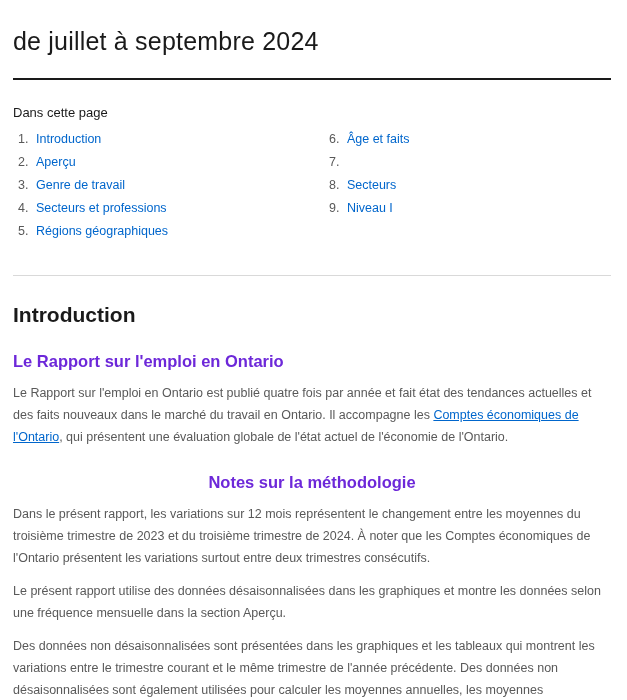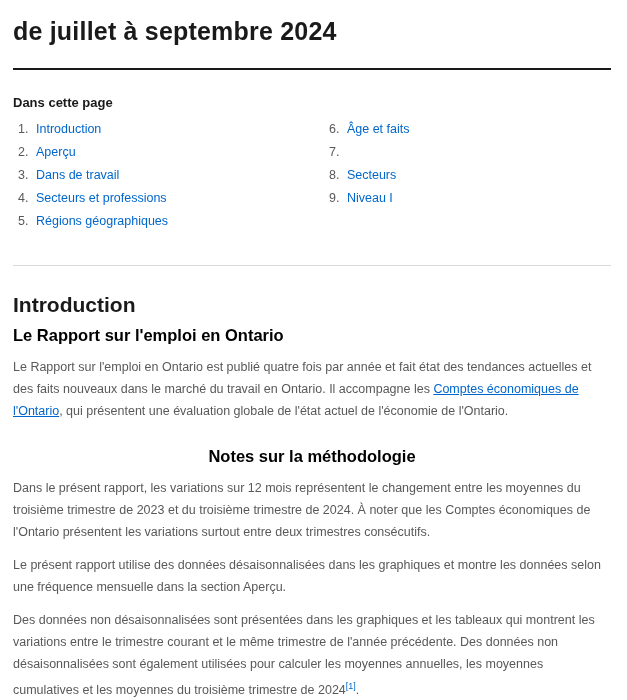--- a/index.html
+++ b/index.html
@@ -11,41 +11,41 @@
   body {
     width: 627px;
     height: 700px;
     overflow: hidden;
   }
   .page {
     padding: 10px 16px 0 13px;
     color: #595959;
   }
   h1.page-title {
-    margin: 6px 0 0 0;
+    margin: 16px 0 0 0;
     font-size: 25px;
     line-height: 30px;
-    font-weight: 700;
+    font-weight: 400;
     color: #1a1a1a;
     letter-spacing: 0.2px;
   }
   .divider-dark {
     border: none;
     border-top: 2px solid #1a1a1a;
     margin: 22px 0 0 0;
   }
   .divider-light {
     border: none;
     border-top: 1px solid #d9d9d9;
     margin: 27px 0 0 0;
   }
   .toc-heading {
     margin-top: 25px;
     font-size: 13px;
-    font-weight: 700;
+    font-weight: 400;
     color: #1a1a1a;
   }
   .toc-columns {
     display: flex;
     margin-top: 13px;
   }
   .toc-col-left { flex: 0 0 52%; }
   .toc-col-right { flex: 1 1 auto; }
   .toc-item {
     display: flex;
@@ -65,25 +65,25 @@
     cursor: pointer;
   }
   h2.section-heading {
     margin: 26px 0 0 0;
     font-size: 21px;
     line-height: 25px;
     font-weight: 700;
     color: #1a1a1a;
   }
   h3.subsection-heading {
-    margin: 8px 0 0 0;
+    margin: 24px 0 0 0;
     font-size: 16.5px;
     line-height: 20px;
     font-weight: 700;
-    color: #000000;
+    color: #6d28d9;
   }
   p.body-paragraph {
     margin: 11px 0 0 0;
     font-size: 12.5px;
     line-height: 22px;
     color: #595959;
     max-width: 590px;
   }
   p.body-paragraph + p.body-paragraph { }
   h3.subsection-heading.spaced { margin-top: 24px; text-align: center; }
@@ -115,21 +115,21 @@
         <li class="toc-item">
           <span class="toc-num">1.</span>
           <a class="toc-link">Introduction</a>
         </li>
         <li class="toc-item">
           <span class="toc-num">2.</span>
           <a class="toc-link">Aperçu</a>
         </li>
         <li class="toc-item">
           <span class="toc-num">3.</span>
-          <a class="toc-link">Dans de travail</a>
+          <a class="toc-link">Genre de travail</a>
         </li>
         <li class="toc-item">
           <span class="toc-num">4.</span>
           <a class="toc-link">Secteurs et professions</a>
         </li>
         <li class="toc-item">
           <span class="toc-num">5.</span>
           <a class="toc-link">Régions géographiques</a>
         </li>
       </ol>

